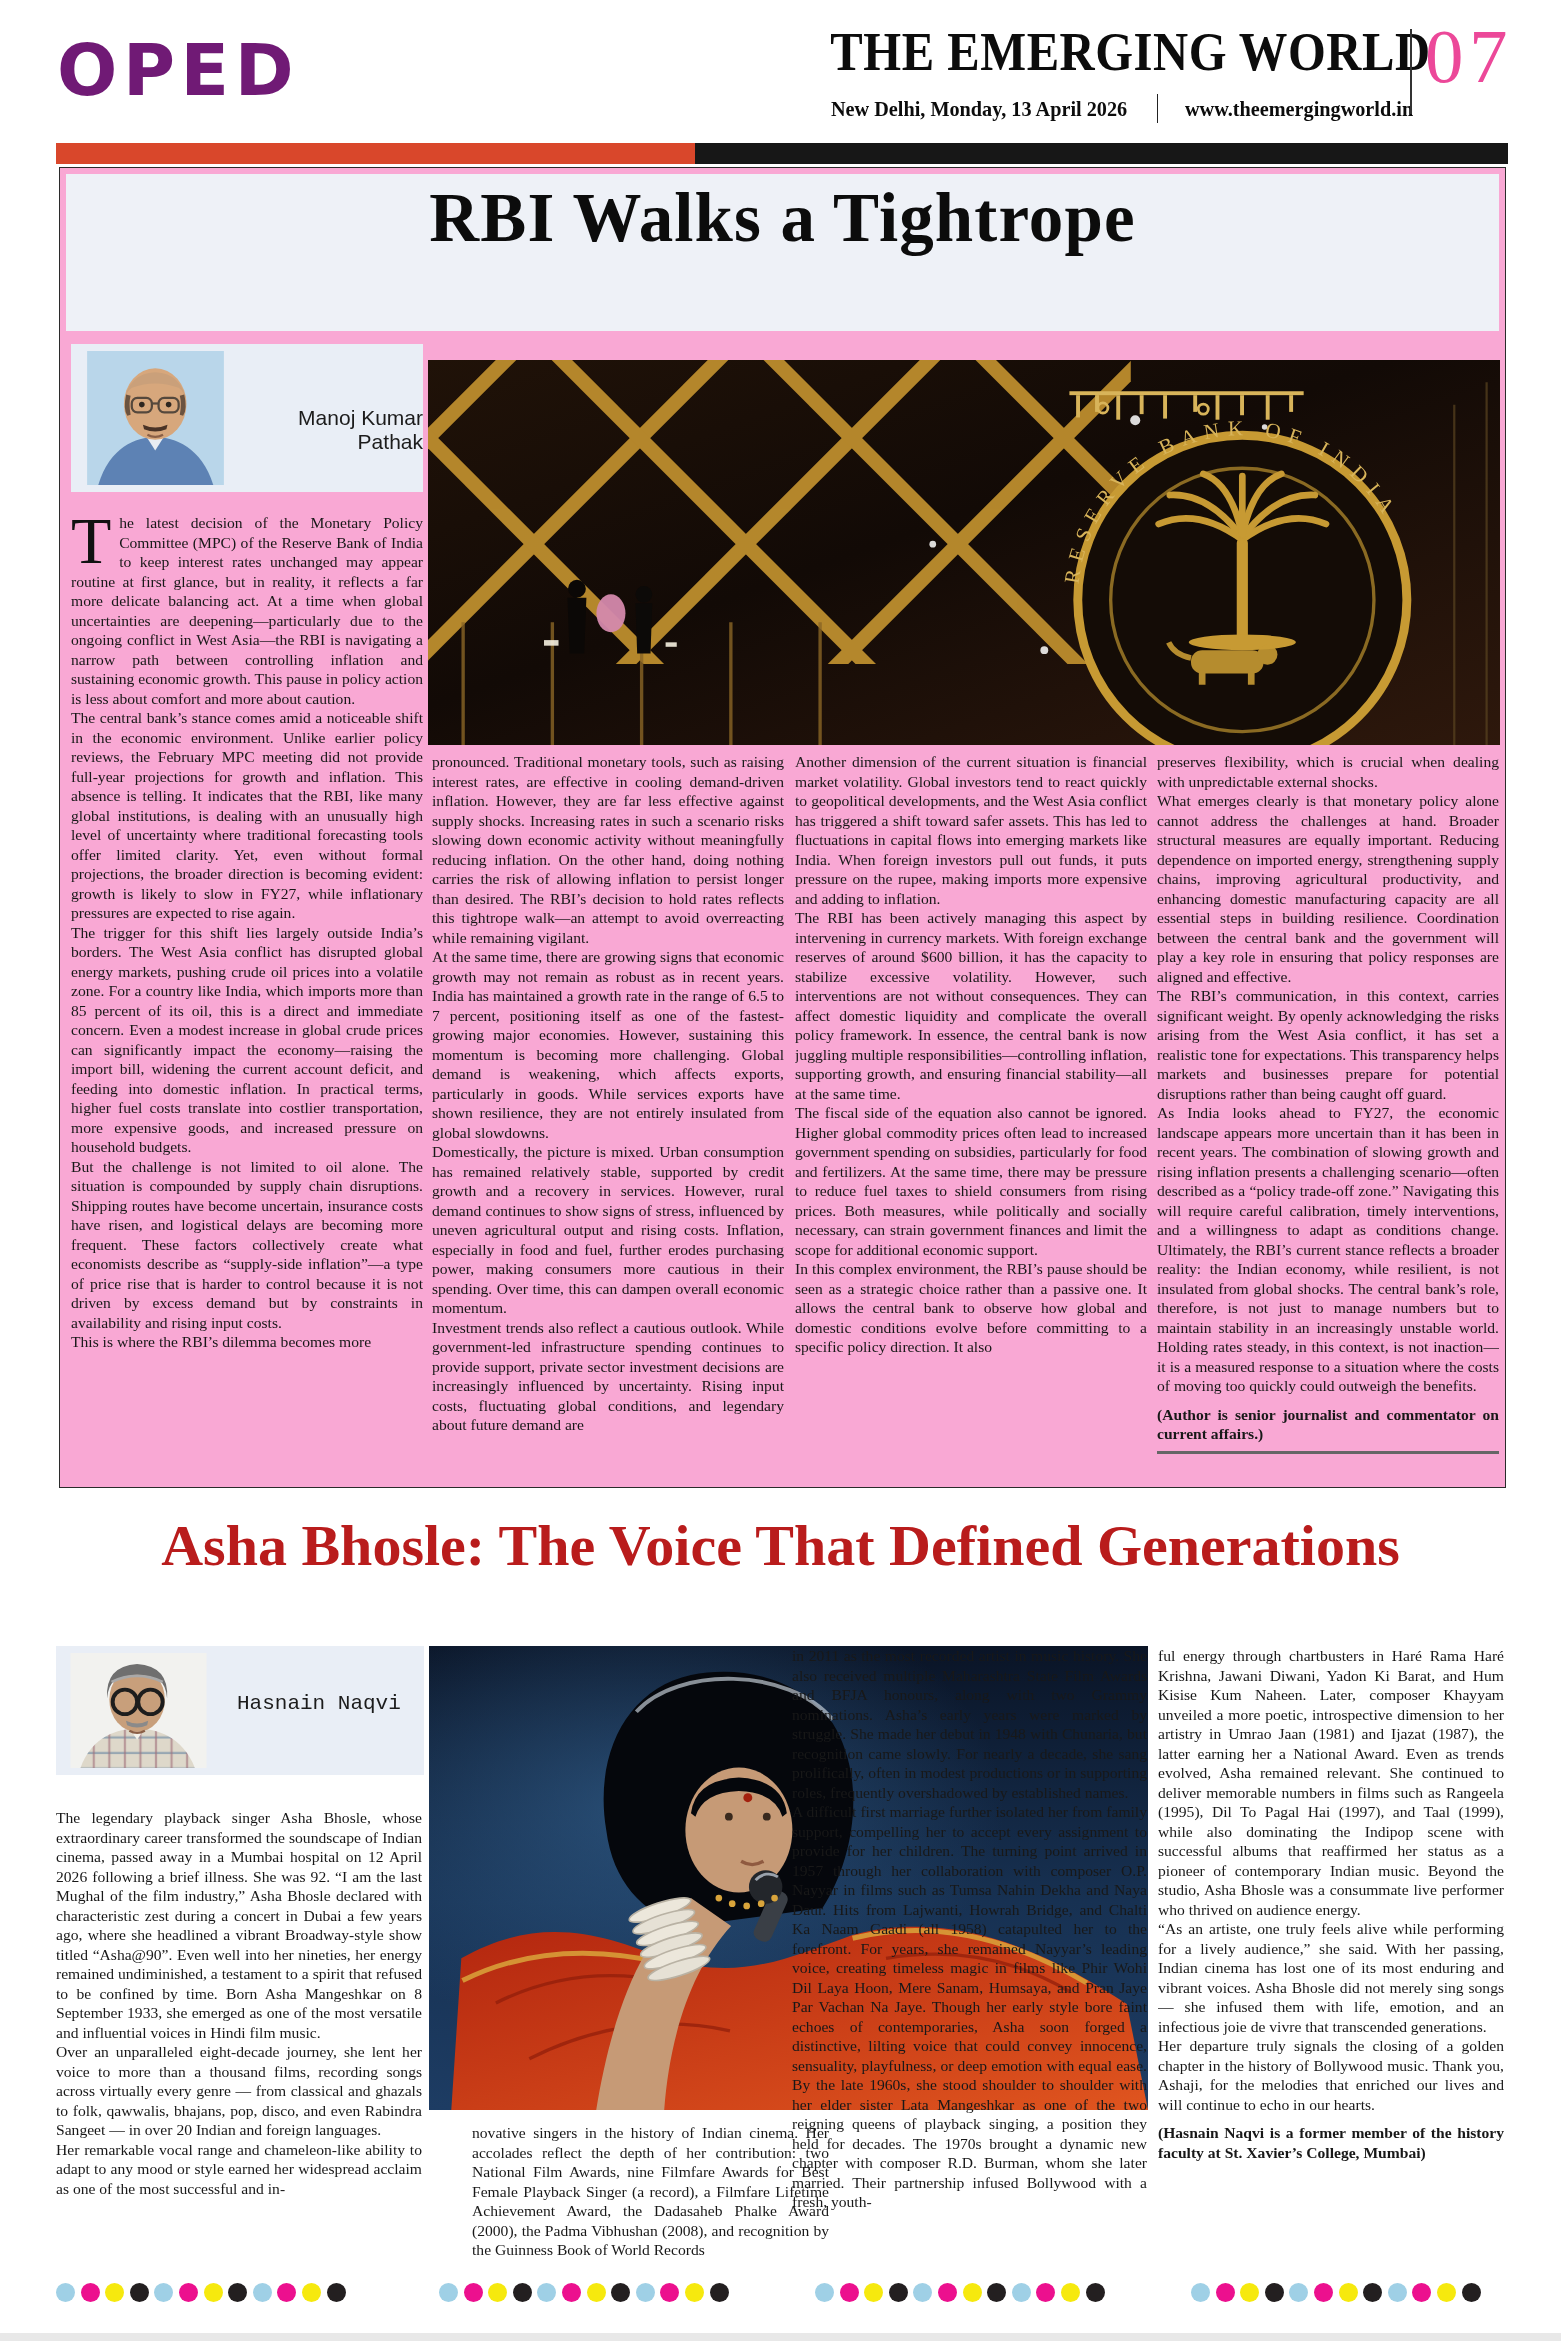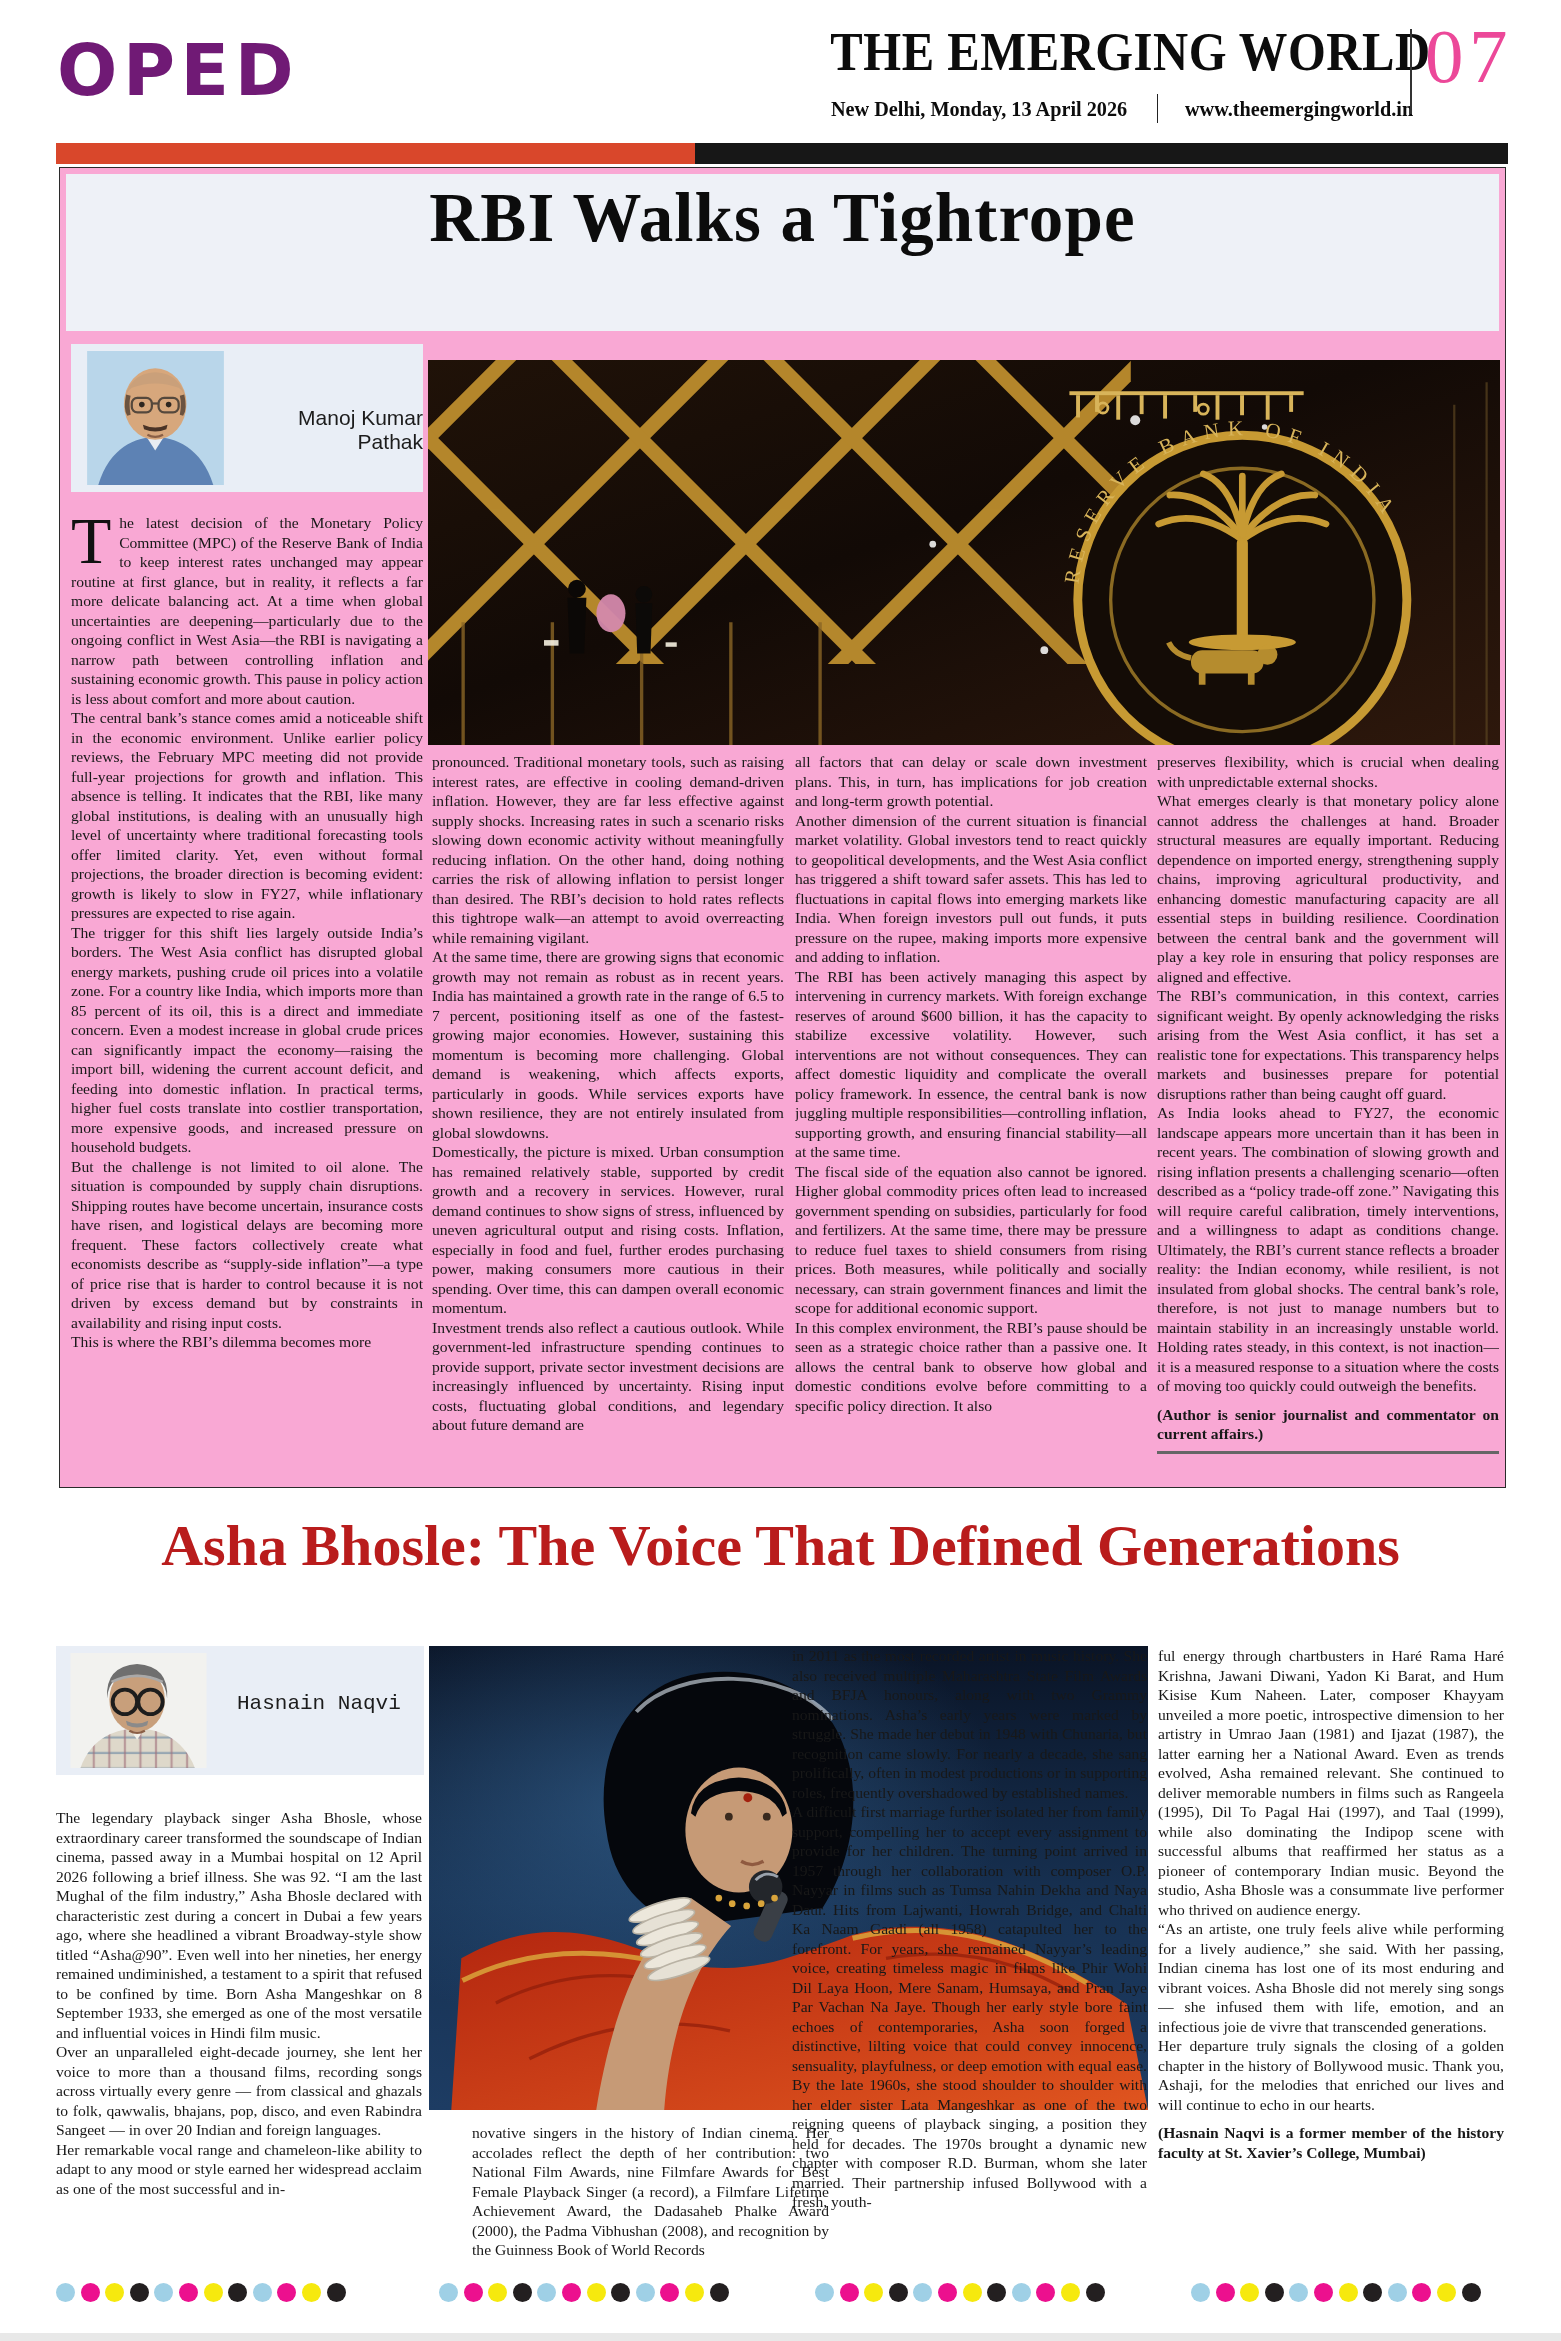--- a/index.html
+++ b/index.html
@@ -218,21 +218,20 @@
         <p>This is where the RBI’s dilemma becomes more</p>
       </div>
   </div>
   <div class="col a1-col2">
       <p>pronounced. Traditional monetary tools, such as raising interest rates, are effective in cooling demand-driven inflation. However, they are far less effective against supply shocks. Increasing rates in such a scenario risks slowing down economic activity without meaningfully reducing inflation. On the other hand, doing nothing carries the risk of allowing inflation to persist longer than desired. The RBI’s decision to hold rates reflects this tightrope walk—an attempt to avoid overreacting while remaining vigilant.</p>
       <p>At the same time, there are growing signs that economic growth may not remain as robust as in recent years. India has maintained a growth rate in the range of 6.5 to 7 percent, positioning itself as one of the fastest-growing major economies. However, sustaining this momentum is becoming more challenging. Global demand is weakening, which affects exports, particularly in goods. While services exports have shown resilience, they are not entirely insulated from global slowdowns.</p>
       <p>Domestically, the picture is mixed. Urban consumption has remained relatively stable, supported by credit growth and a recovery in services. However, rural demand continues to show signs of stress, influenced by uneven agricultural output and rising costs. Inflation, especially in food and fuel, further erodes purchasing power, making consumers more cautious in their spending. Over time, this can dampen overall economic momentum.</p>
       <p>Investment trends also reflect a cautious outlook. While government-led infrastructure spending continues to provide support, private sector investment decisions are increasingly influenced by uncertainty. Rising input costs, fluctuating global conditions, and legendary about future demand are</p>
     </div>
   <div class="col a1-col3">
-      <p>all factors that can delay or scale down investment plans. This, in turn, has implications for job creation and long-term growth potential.</p>
       <p>Another dimension of the current situation is financial market volatility. Global investors tend to react quickly to geopolitical developments, and the West Asia conflict has triggered a shift toward safer assets. This has led to fluctuations in capital flows into emerging markets like India. When foreign investors pull out funds, it puts pressure on the rupee, making imports more expensive and adding to inflation.</p>
       <p>The RBI has been actively managing this aspect by intervening in currency markets. With foreign exchange reserves of around $600 billion, it has the capacity to stabilize excessive volatility. However, such interventions are not without consequences. They can affect domestic liquidity and complicate the overall policy framework. In essence, the central bank is now juggling multiple responsibilities—controlling inflation, supporting growth, and ensuring financial stability—all at the same time.</p>
       <p>The fiscal side of the equation also cannot be ignored. Higher global commodity prices often lead to increased government spending on subsidies, particularly for food and fertilizers. At the same time, there may be pressure to reduce fuel taxes to shield consumers from rising prices. Both measures, while politically and socially necessary, can strain government finances and limit the scope for additional economic support.</p>
       <p>In this complex environment, the RBI’s pause should be seen as a strategic choice rather than a passive one. It allows the central bank to observe how global and domestic conditions evolve before committing to a specific policy direction. It also</p>
     </div>
   <div class="col a1-col4">
     <div>
         <p>preserves flexibility, which is crucial when dealing with unpredictable external shocks.</p>
         <p>What emerges clearly is that monetary policy alone cannot address the challenges at hand. Broader structural measures are equally important. Reducing dependence on imported energy, strengthening supply chains, improving agricultural productivity, and enhancing domestic manufacturing capacity are all essential steps in building resilience. Coordination between the central bank and the government will play a key role in ensuring that policy responses are aligned and effective.</p>
         <p>The RBI’s communication, in this context, carries significant weight. By openly acknowledging the risks arising from the West Asia conflict, it has set a realistic tone for expectations. This transparency helps markets and businesses prepare for potential disruptions rather than being caught off guard.</p>

